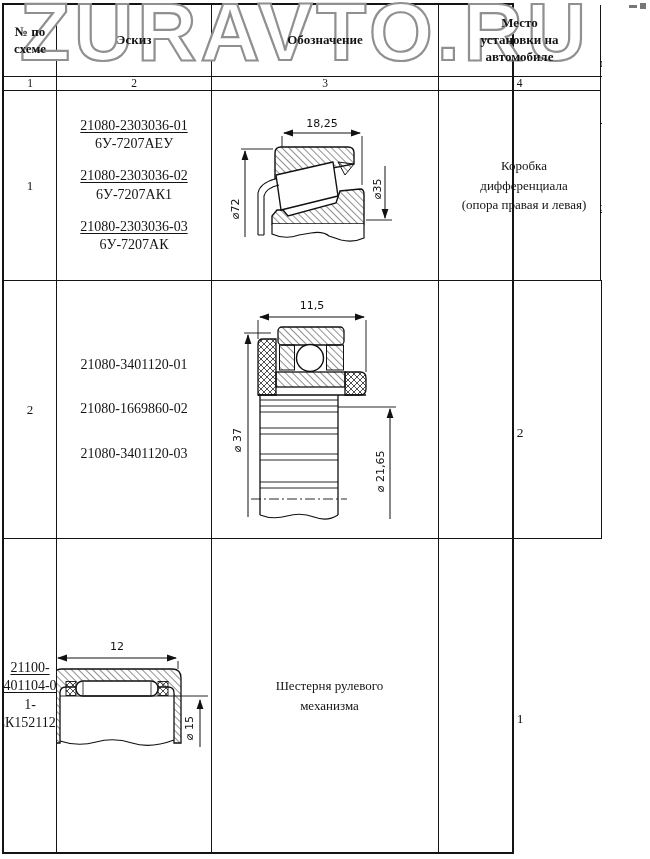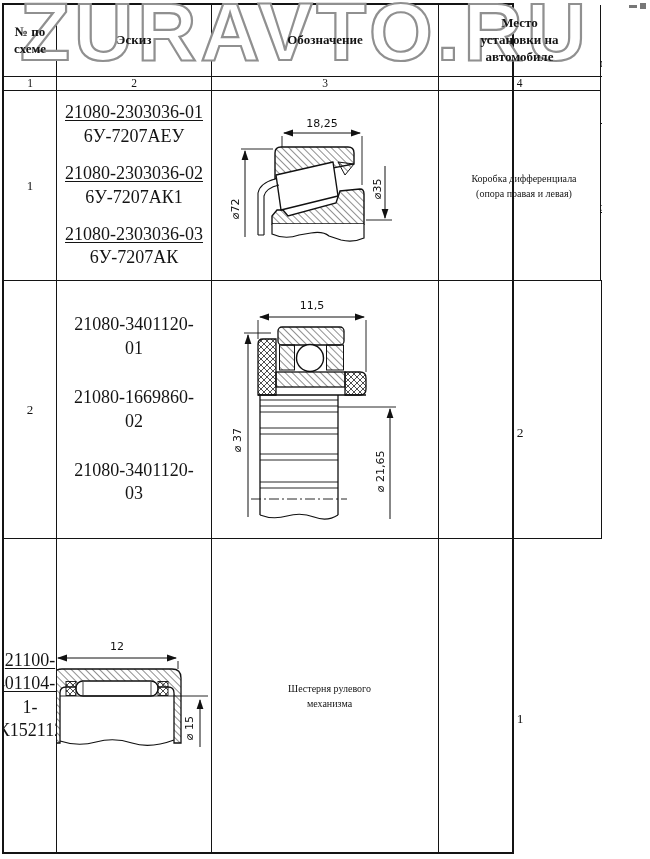--- a/index.html
+++ b/index.html
@@ -12,25 +12,25 @@
   .cell { border-right:1.5px solid #141414; border-bottom:1.5px solid #141414;
           display:flex; flex-direction:column; align-items:center; justify-content:center;
           text-align:center; position:relative; box-sizing:border-box; overflow:hidden; }
   .cell.last { border-right:none;margin-top:46px; }
   .cell.bot  { border-bottom:none; }
   .z { position:relative; z-index:6; }
   .hdr { font-weight:bold; font-size:13px; line-height:1.3; }
   .pre { white-space:pre-line; }
   .colnum { font-size:11.5px; line-height:1; }
   .rownum { font-size:13px; }
-  .desig { font-size:18px; line-height:1.3; }
+  .desig { font-size:14px; line-height:1.3; }
   .dg  { margin:7px 0; }
   .dg2 { margin:13px 16px; }
   .code-u { text-decoration:underline; text-underline-offset:2px; }
-  .loc { font-size:10px; line-height:1.5; padding:0 8px;margin-left:9px; }
+  .loc { font-size:13px; line-height:1.5; padding:0 8px;margin-left:9px; }
   .qty { font-size:13.5px; }
   .sketch { display:block; }
   svg text { font-family:"DejaVu Sans", sans-serif; font-size:11px; fill:#111; }
   .watermark { position:absolute; left:20px; top:-9px; z-index:5;
                font-family:"Liberation Sans", sans-serif; font-weight:bold;
                font-size:82px; letter-spacing:4px; line-height:1; white-space:nowrap;
                color:#ffffff; -webkit-text-stroke:2.2px #909090; }
   .corner { position:absolute; top:3px; right:4px; z-index:7; }
   .corner i { display:inline-block; background:#777; vertical-align:top; }
   .corner .m1 { width:8px; height:3px; margin-right:3px; margin-top:2px; }

